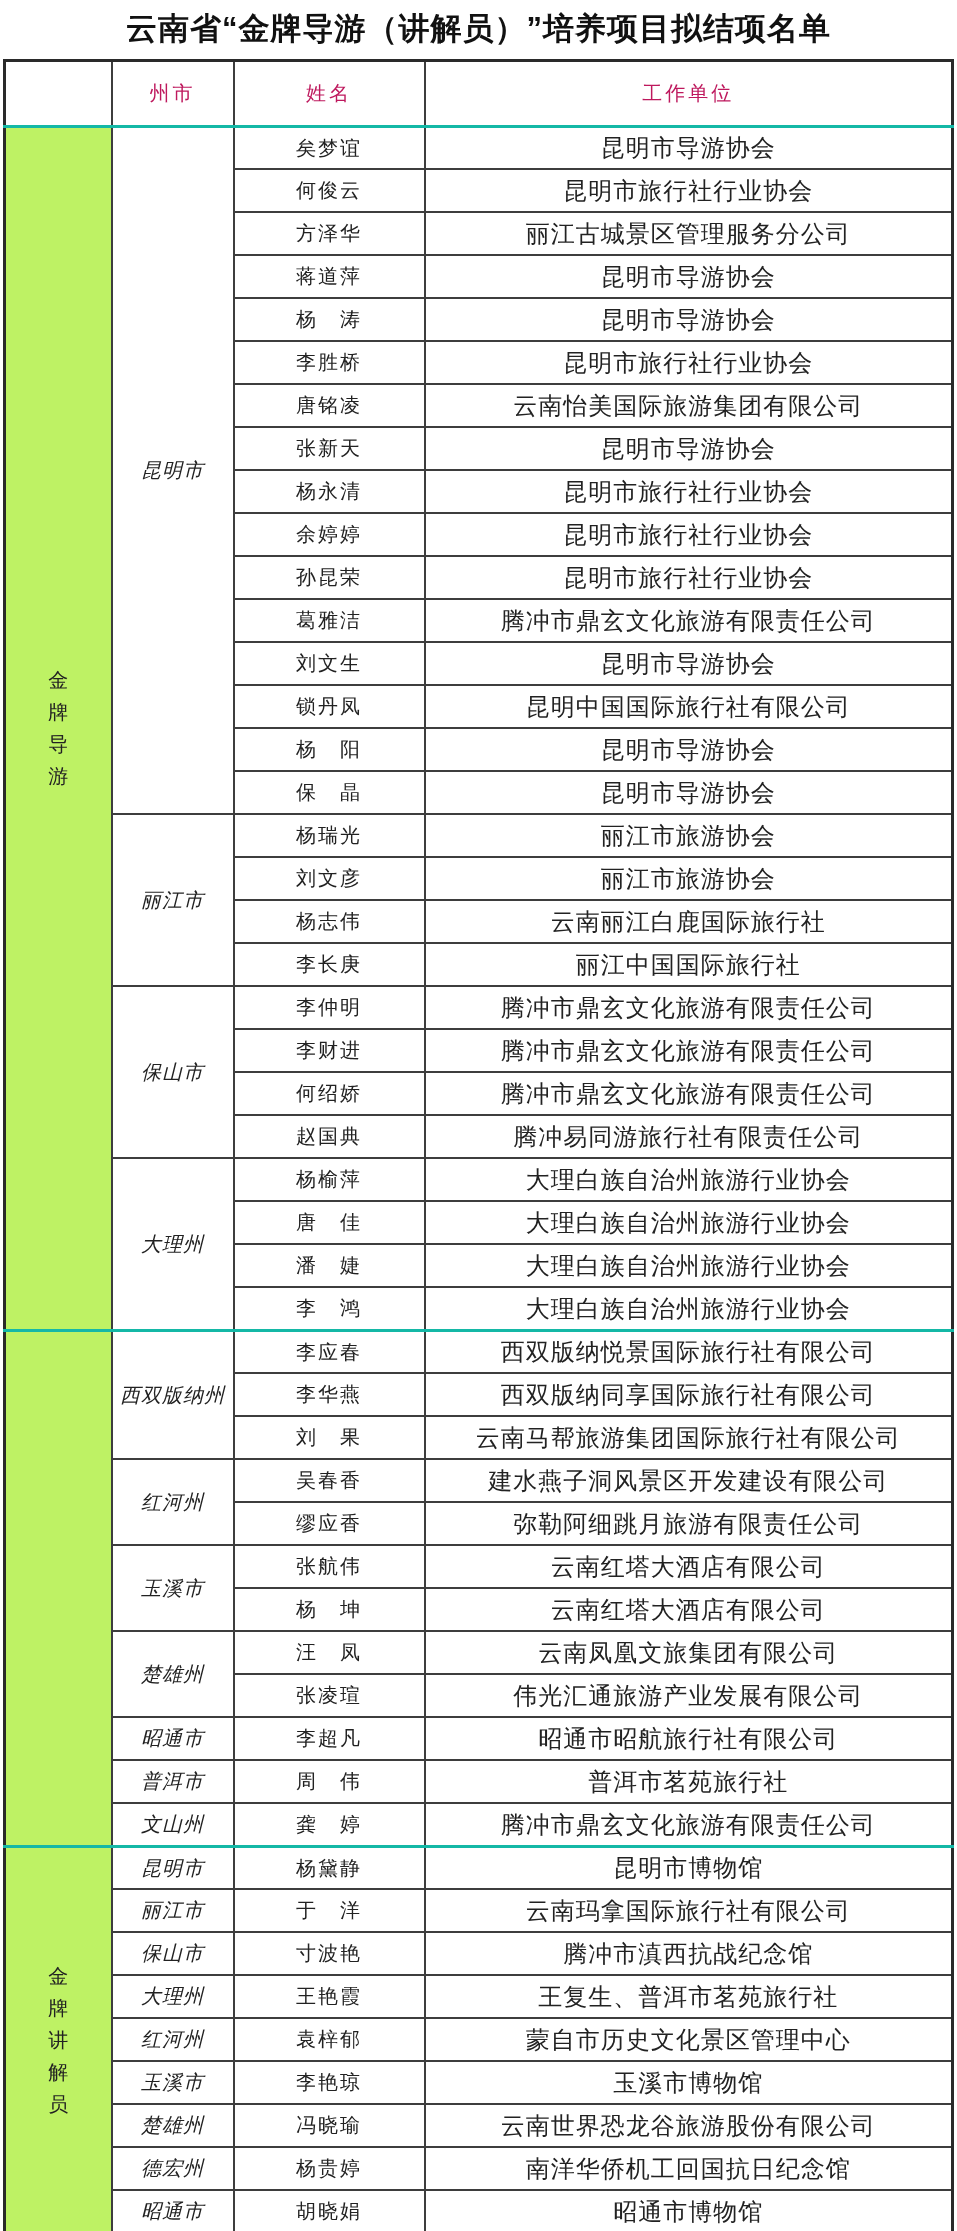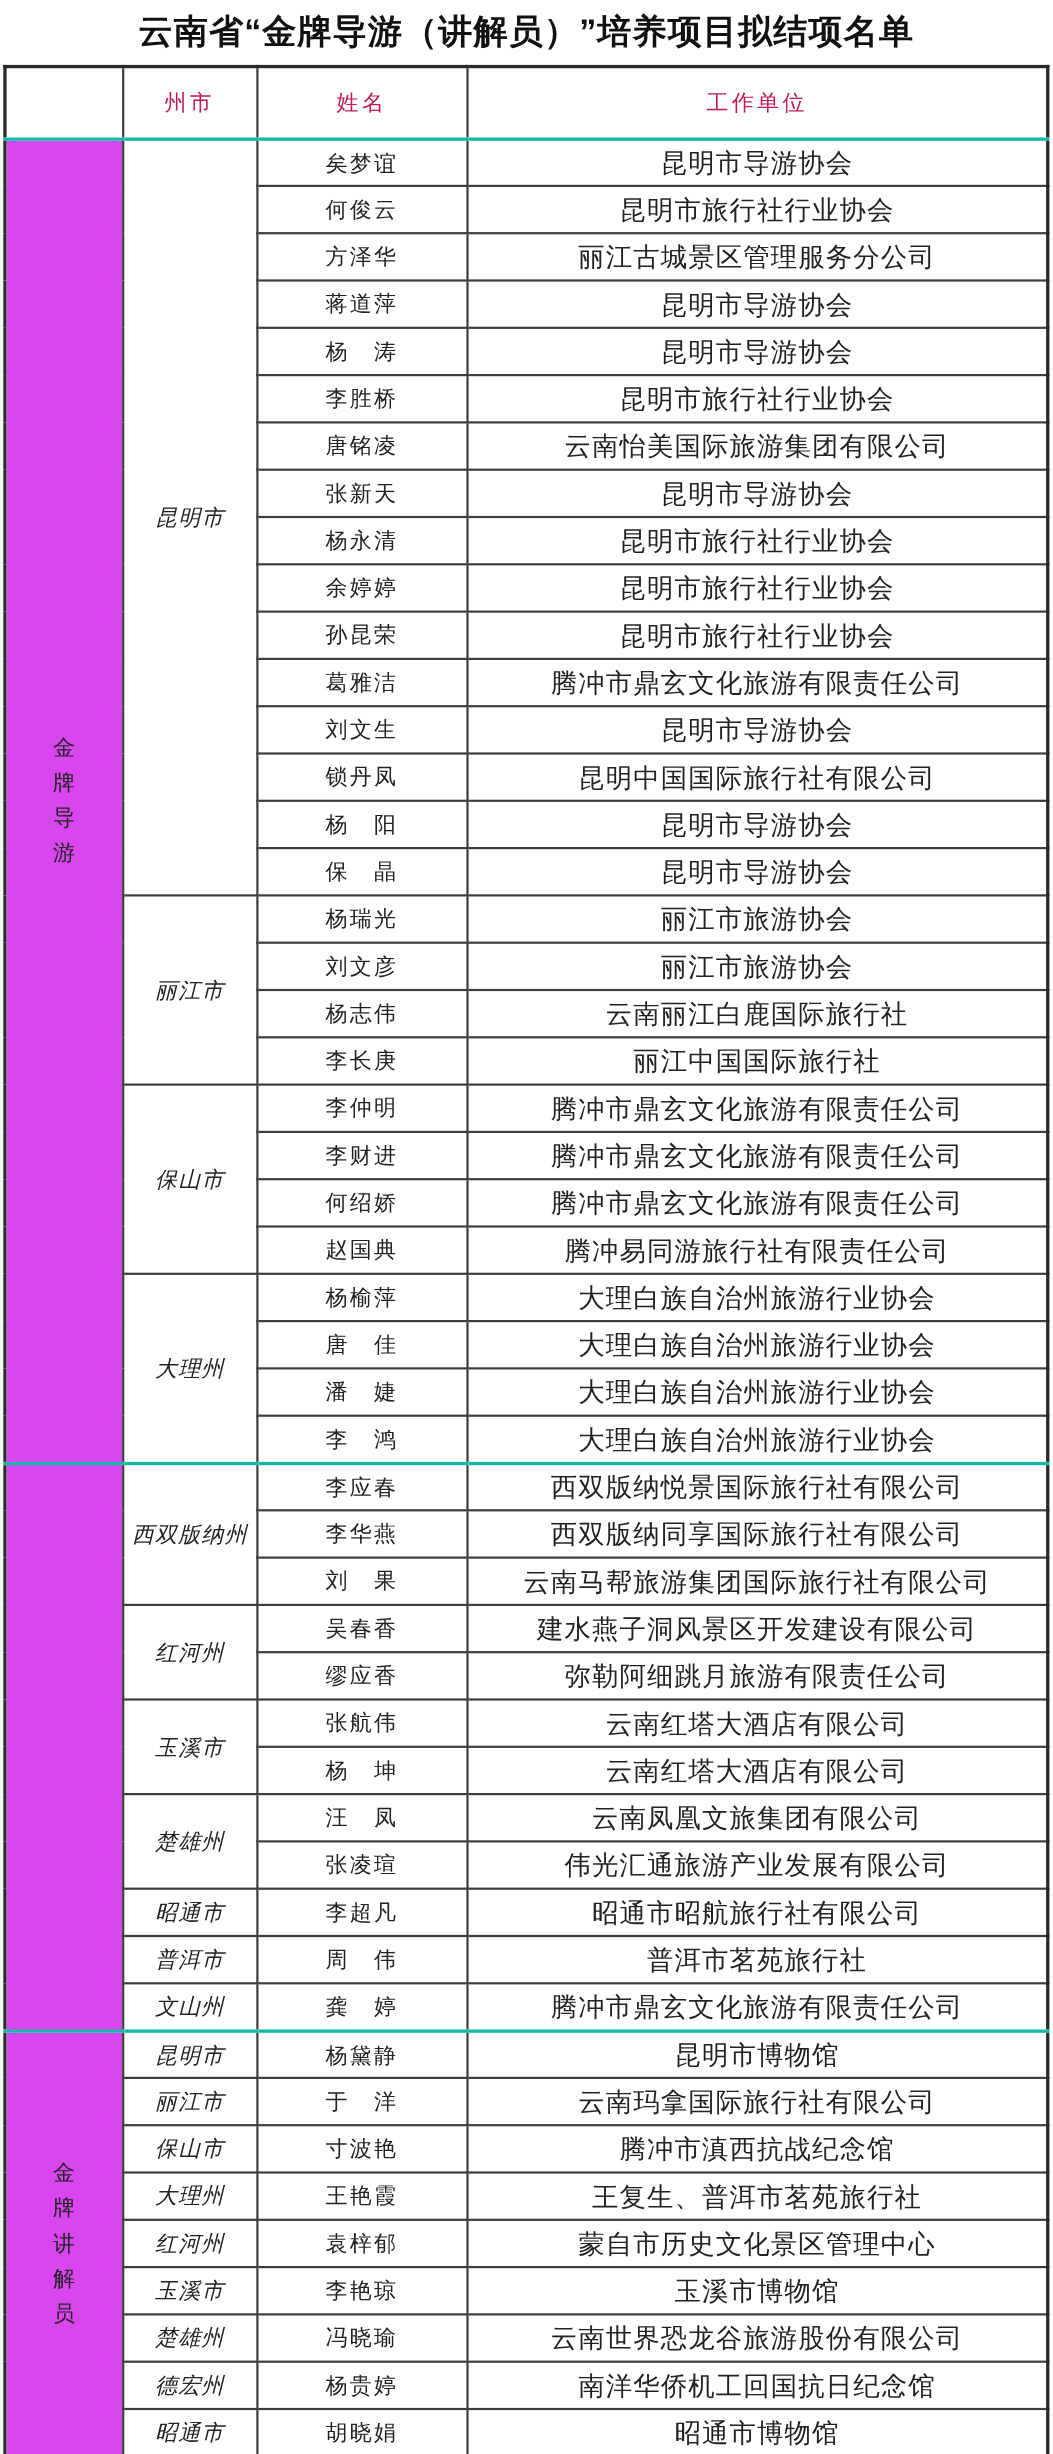--- a/index.html
+++ b/index.html
@@ -26,21 +26,21 @@
     border:2px solid #3d3d3d;
     padding:0 2px;
     text-align:center;
     vertical-align:middle;
     font-weight:normal;
     overflow:hidden;
   }
   thead tr { height:66px; }
   tbody tr { height:43px; }
   th { font-size:20px; letter-spacing:3px; color:#be185d; }
-  .cat-cell  { background:#d946ef; }
+  .cat-cell  { background:#bef264; }
   .vtext {
     width:22px;
     margin:0 auto;
     font-size:20px;
     line-height:1.6;
     word-break:break-all;
     letter-spacing:0;
     text-align:center;
   }
   .city-cell { font-size:20px; letter-spacing:1px;font-style:italic; }

